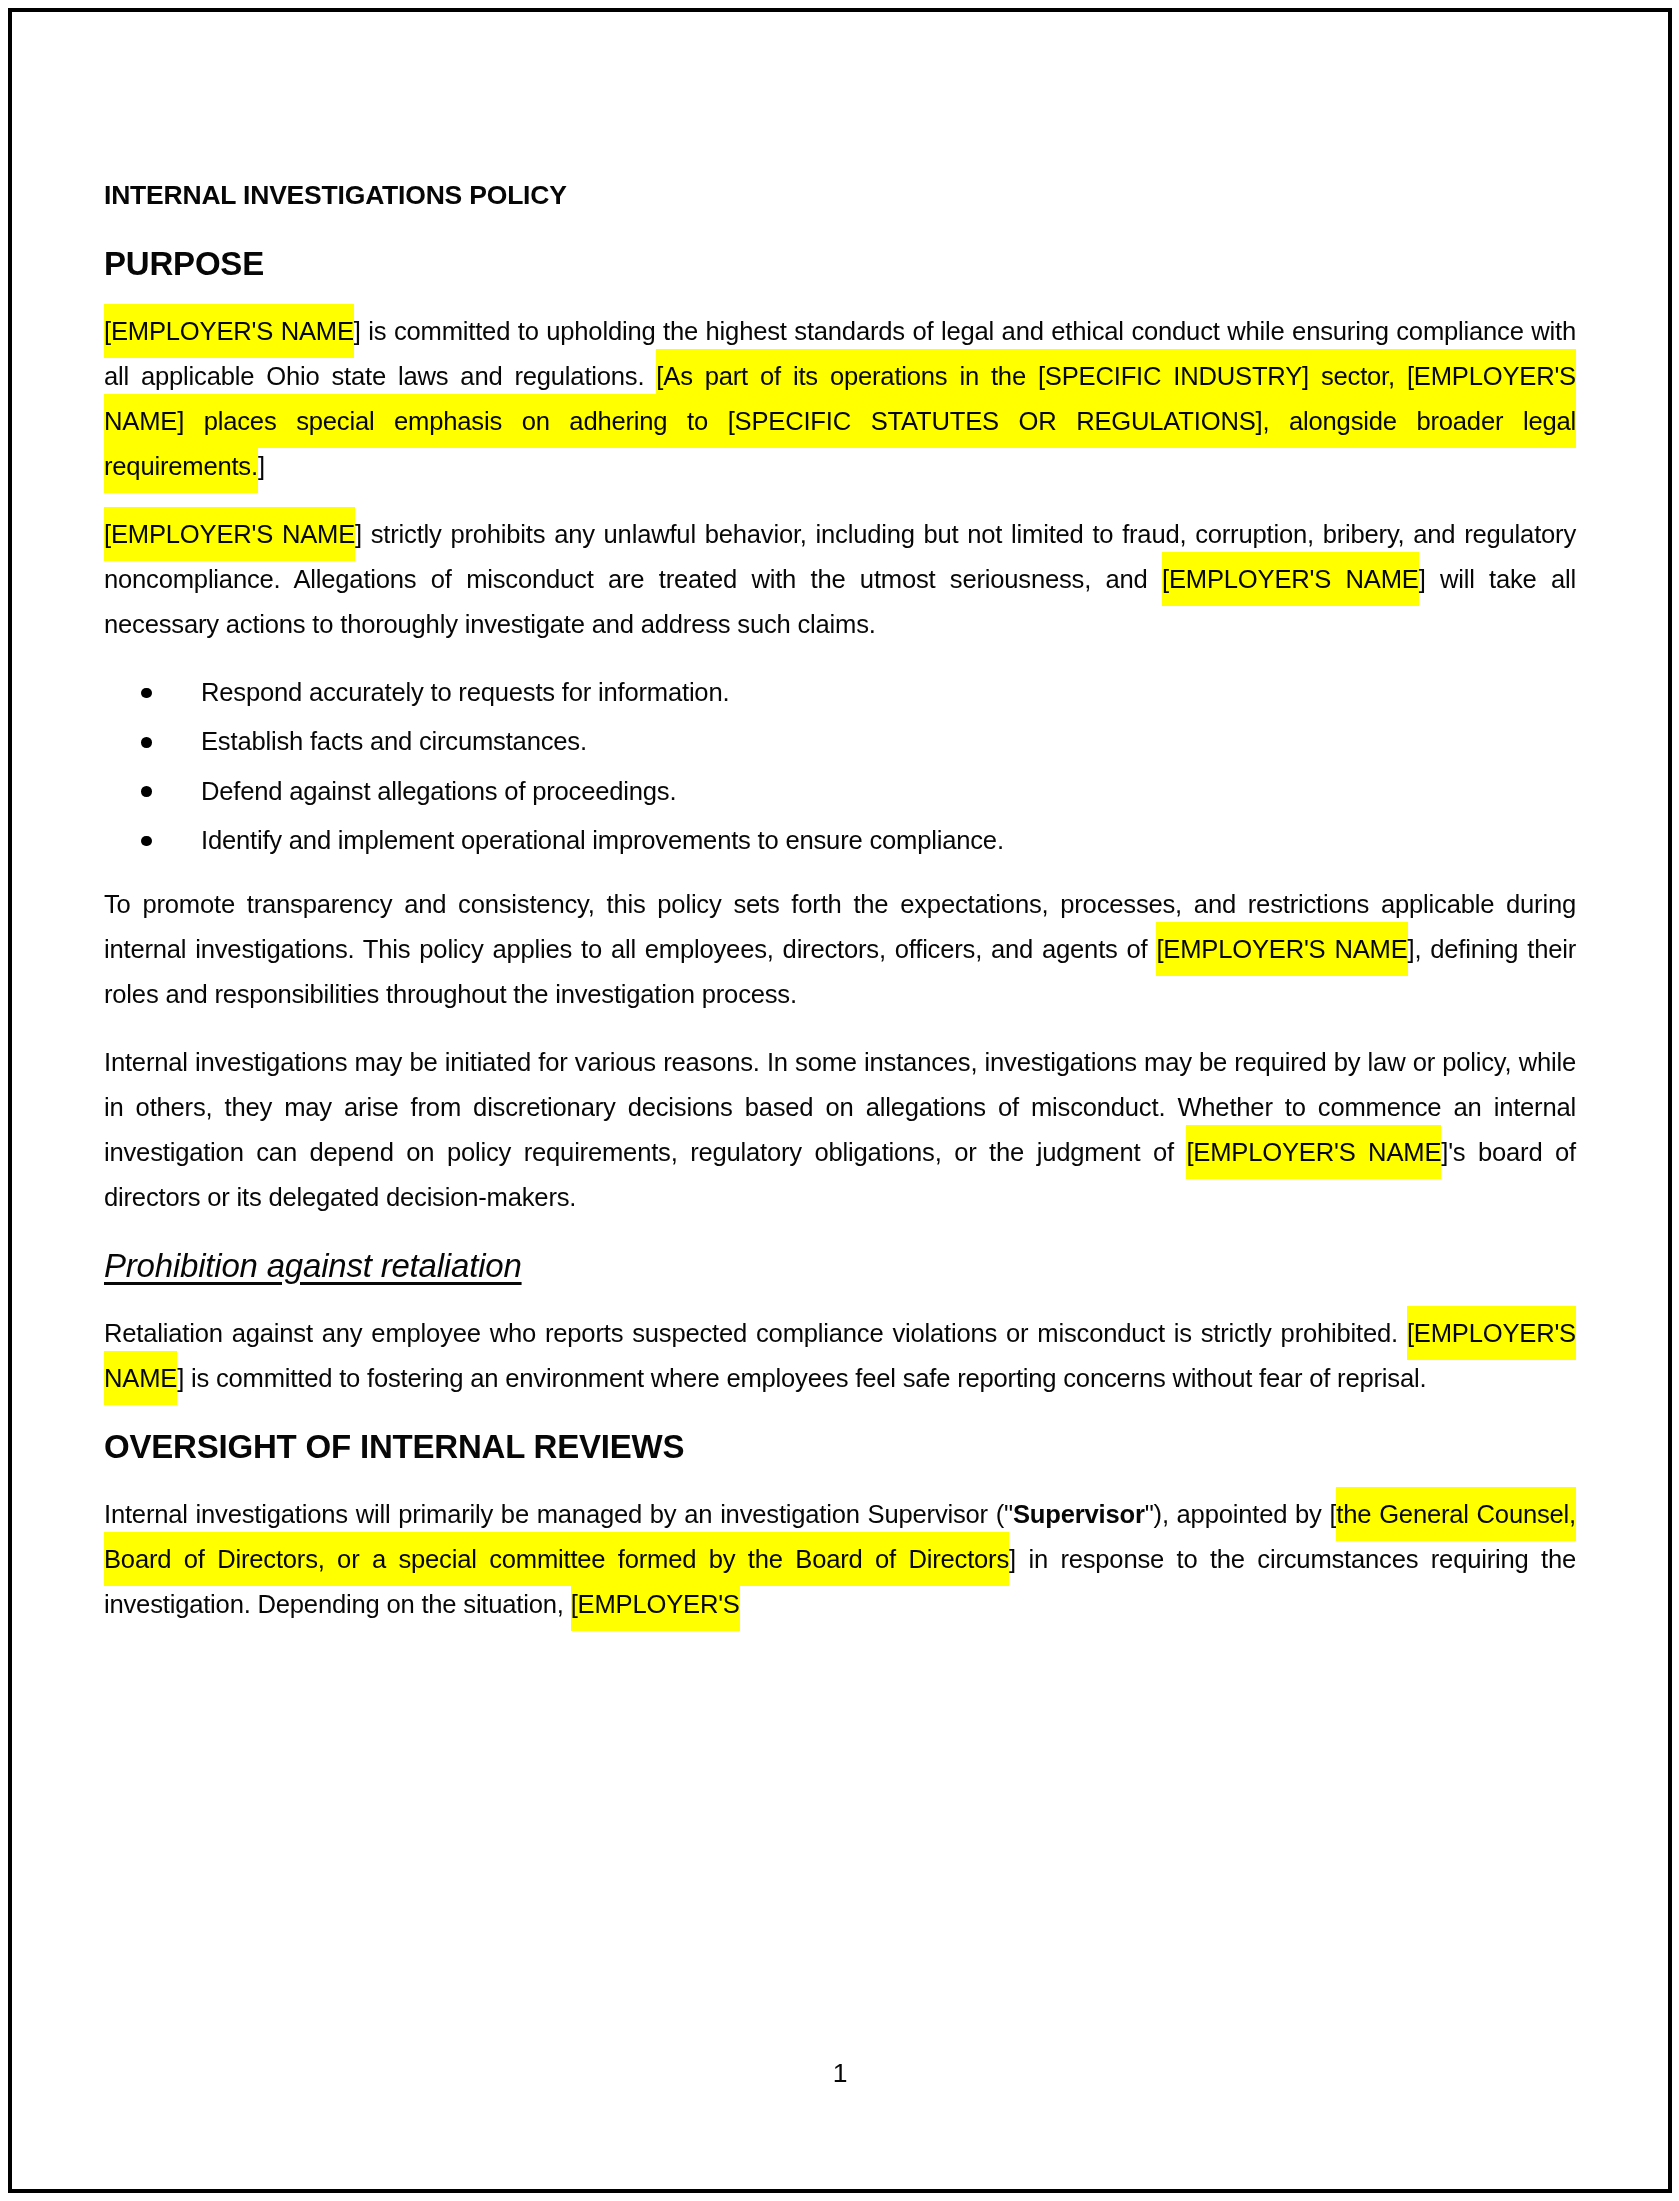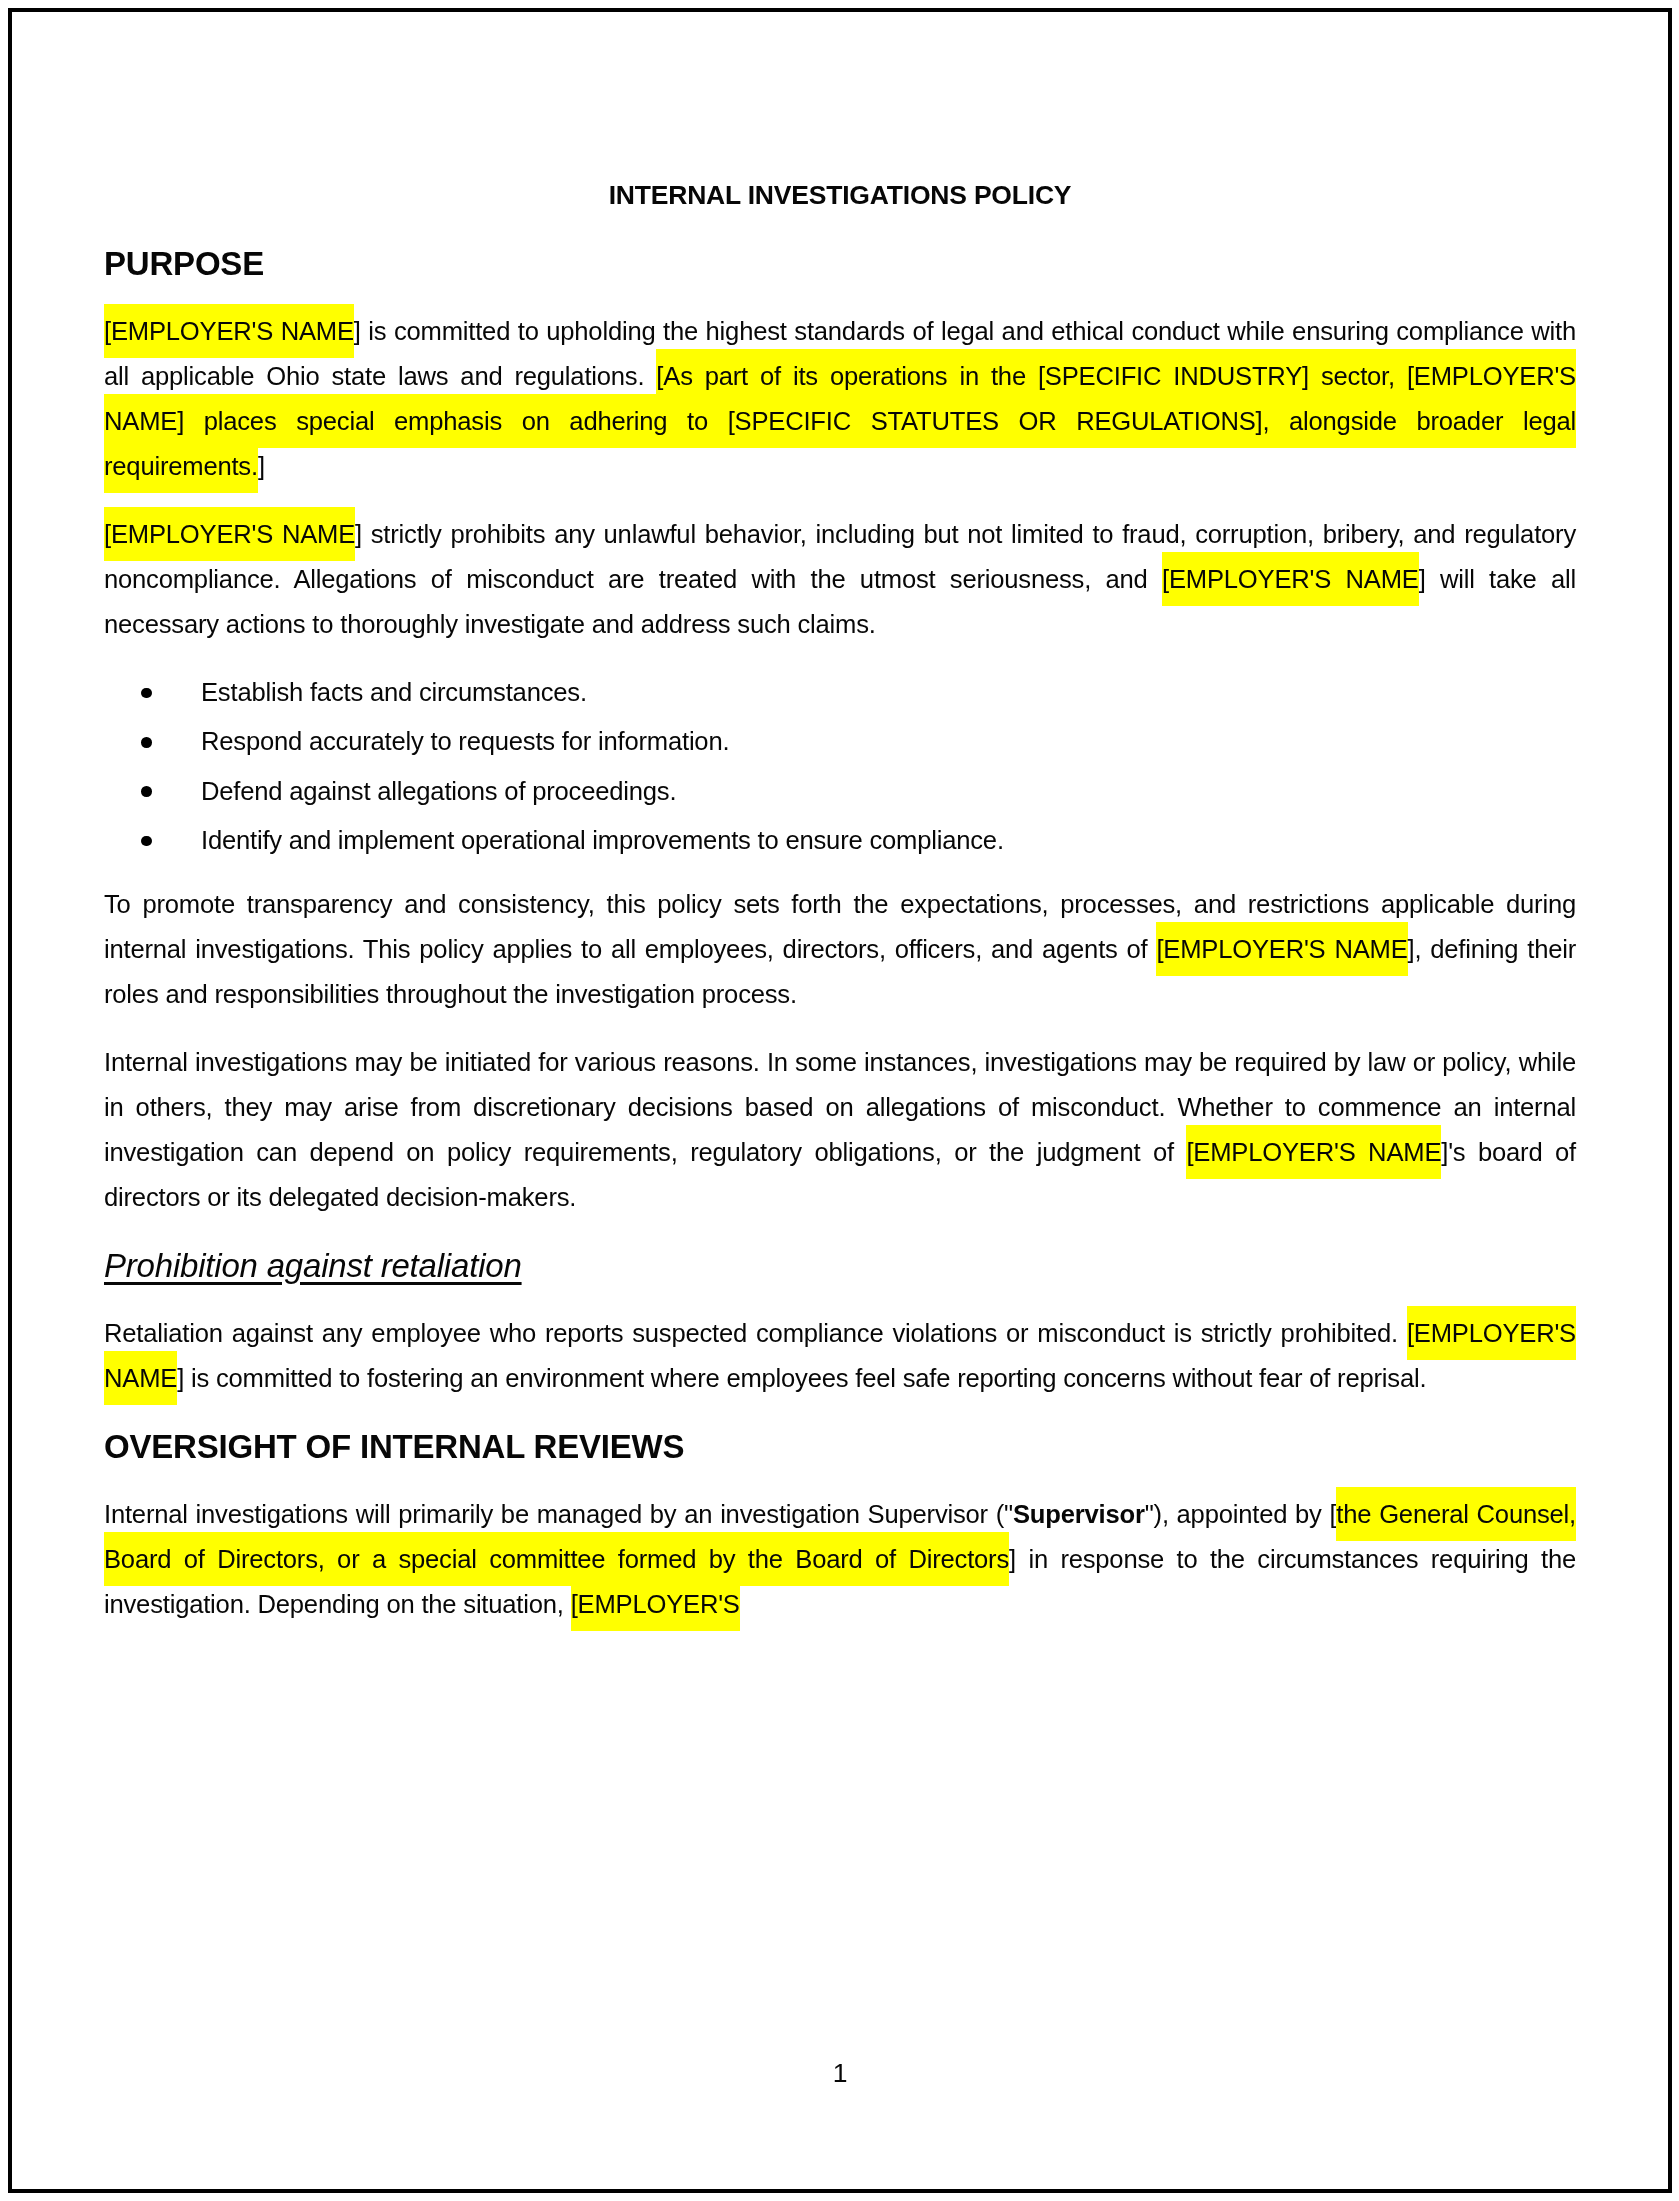--- a/index.html
+++ b/index.html
@@ -25,21 +25,21 @@
     position: absolute;
     top: 173px;
     left: 104px;
     right: 104px;
   }
   .title {
     margin: 0 0 23px 0;
     font-size: 26.5px;
     line-height: 45px;
     font-weight: 700;
-    text-align: center;
+    text-align: left;
     letter-spacing: -0.2px;
   }
   .heading {
     margin: 0 0 23px 0;
     font-size: 33px;
     line-height: 45px;
     text-align: left;
     letter-spacing: -0.2px;
   }
   .para {
@@ -94,22 +94,22 @@
 
 <div class="page">
   <div class="page-border"></div>
   <div class="content">
     <p class="title">INTERNAL INVESTIGATIONS POLICY</p>
     <div id="blocks">
         <p class="heading"><span class="b">PURPOSE</span></p>
         <p class="para"><span class="hl">[EMPLOYER'S NAME</span><span>] is committed to upholding the highest standards of legal and ethical conduct while ensuring compliance with all applicable Ohio state laws and regulations. </span><span class="hl">[As part of its operations in the [SPECIFIC INDUSTRY] sector, [EMPLOYER'S NAME] places special emphasis on adhering to [SPECIFIC STATUTES OR REGULATIONS], alongside broader legal requirements.</span><span>]</span></p>
         <p class="para"><span class="hl">[EMPLOYER'S NAME</span><span>] strictly prohibits any unlawful behavior, including but not limited to fraud, corruption, bribery, and regulatory noncompliance. Allegations of misconduct are treated with the utmost seriousness, and </span><span class="hl">[EMPLOYER'S NAME</span><span>] will take all necessary actions to thoroughly investigate and address such claims.</span></p>
         <ul class="bullets">
+          <li><span class="dot"></span><span>Respond accurately to requests for information.</span></li>
           <li><span class="dot"></span><span>Establish facts and circumstances.</span></li>
-          <li><span class="dot"></span><span>Respond accurately to requests for information.</span></li>
           <li><span class="dot"></span><span>Defend against allegations of proceedings.</span></li>
           <li><span class="dot"></span><span>Identify and implement operational improvements to ensure compliance.</span></li>
         </ul>
         <p class="para"><span>To promote transparency and consistency, this policy sets forth the expectations, processes, and restrictions applicable during internal investigations. This policy applies to all employees, directors, officers, and agents of </span><span class="hl">[EMPLOYER'S NAME</span><span>], defining their roles and responsibilities throughout the investigation process.</span></p>
         <p class="para"><span>Internal investigations may be initiated for various reasons. In some instances, investigations may be required by law or policy, while in others, they may arise from discretionary decisions based on allegations of misconduct. Whether to commence an internal investigation can depend on policy requirements, regulatory obligations, or the judgment of </span><span class="hl">[EMPLOYER'S NAME</span><span>]'s board of directors or its delegated decision-makers.</span></p>
         <p class="heading"><span class="u">Prohibition against retaliation</span></p>
         <p class="para"><span>Retaliation against any employee who reports suspected compliance violations or misconduct is strictly prohibited. </span><span class="hl">[EMPLOYER'S NAME</span><span>] is committed to fostering an environment where employees feel safe reporting concerns without fear of reprisal.</span></p>
         <p class="heading"><span class="b">OVERSIGHT OF INTERNAL REVIEWS</span></p>
         <p class="para"><span>Internal investigations will primarily be managed by an investigation Supervisor ("</span><span class="b">Supervisor</span><span>"), appointed by [</span><span class="hl">the General Counsel, Board of Directors, or a special committee formed by the Board of Directors</span><span>] in response to the circumstances requiring the investigation. Depending on the situation, </span><span class="hl">[EMPLOYER'S</span></p>
       </div>

